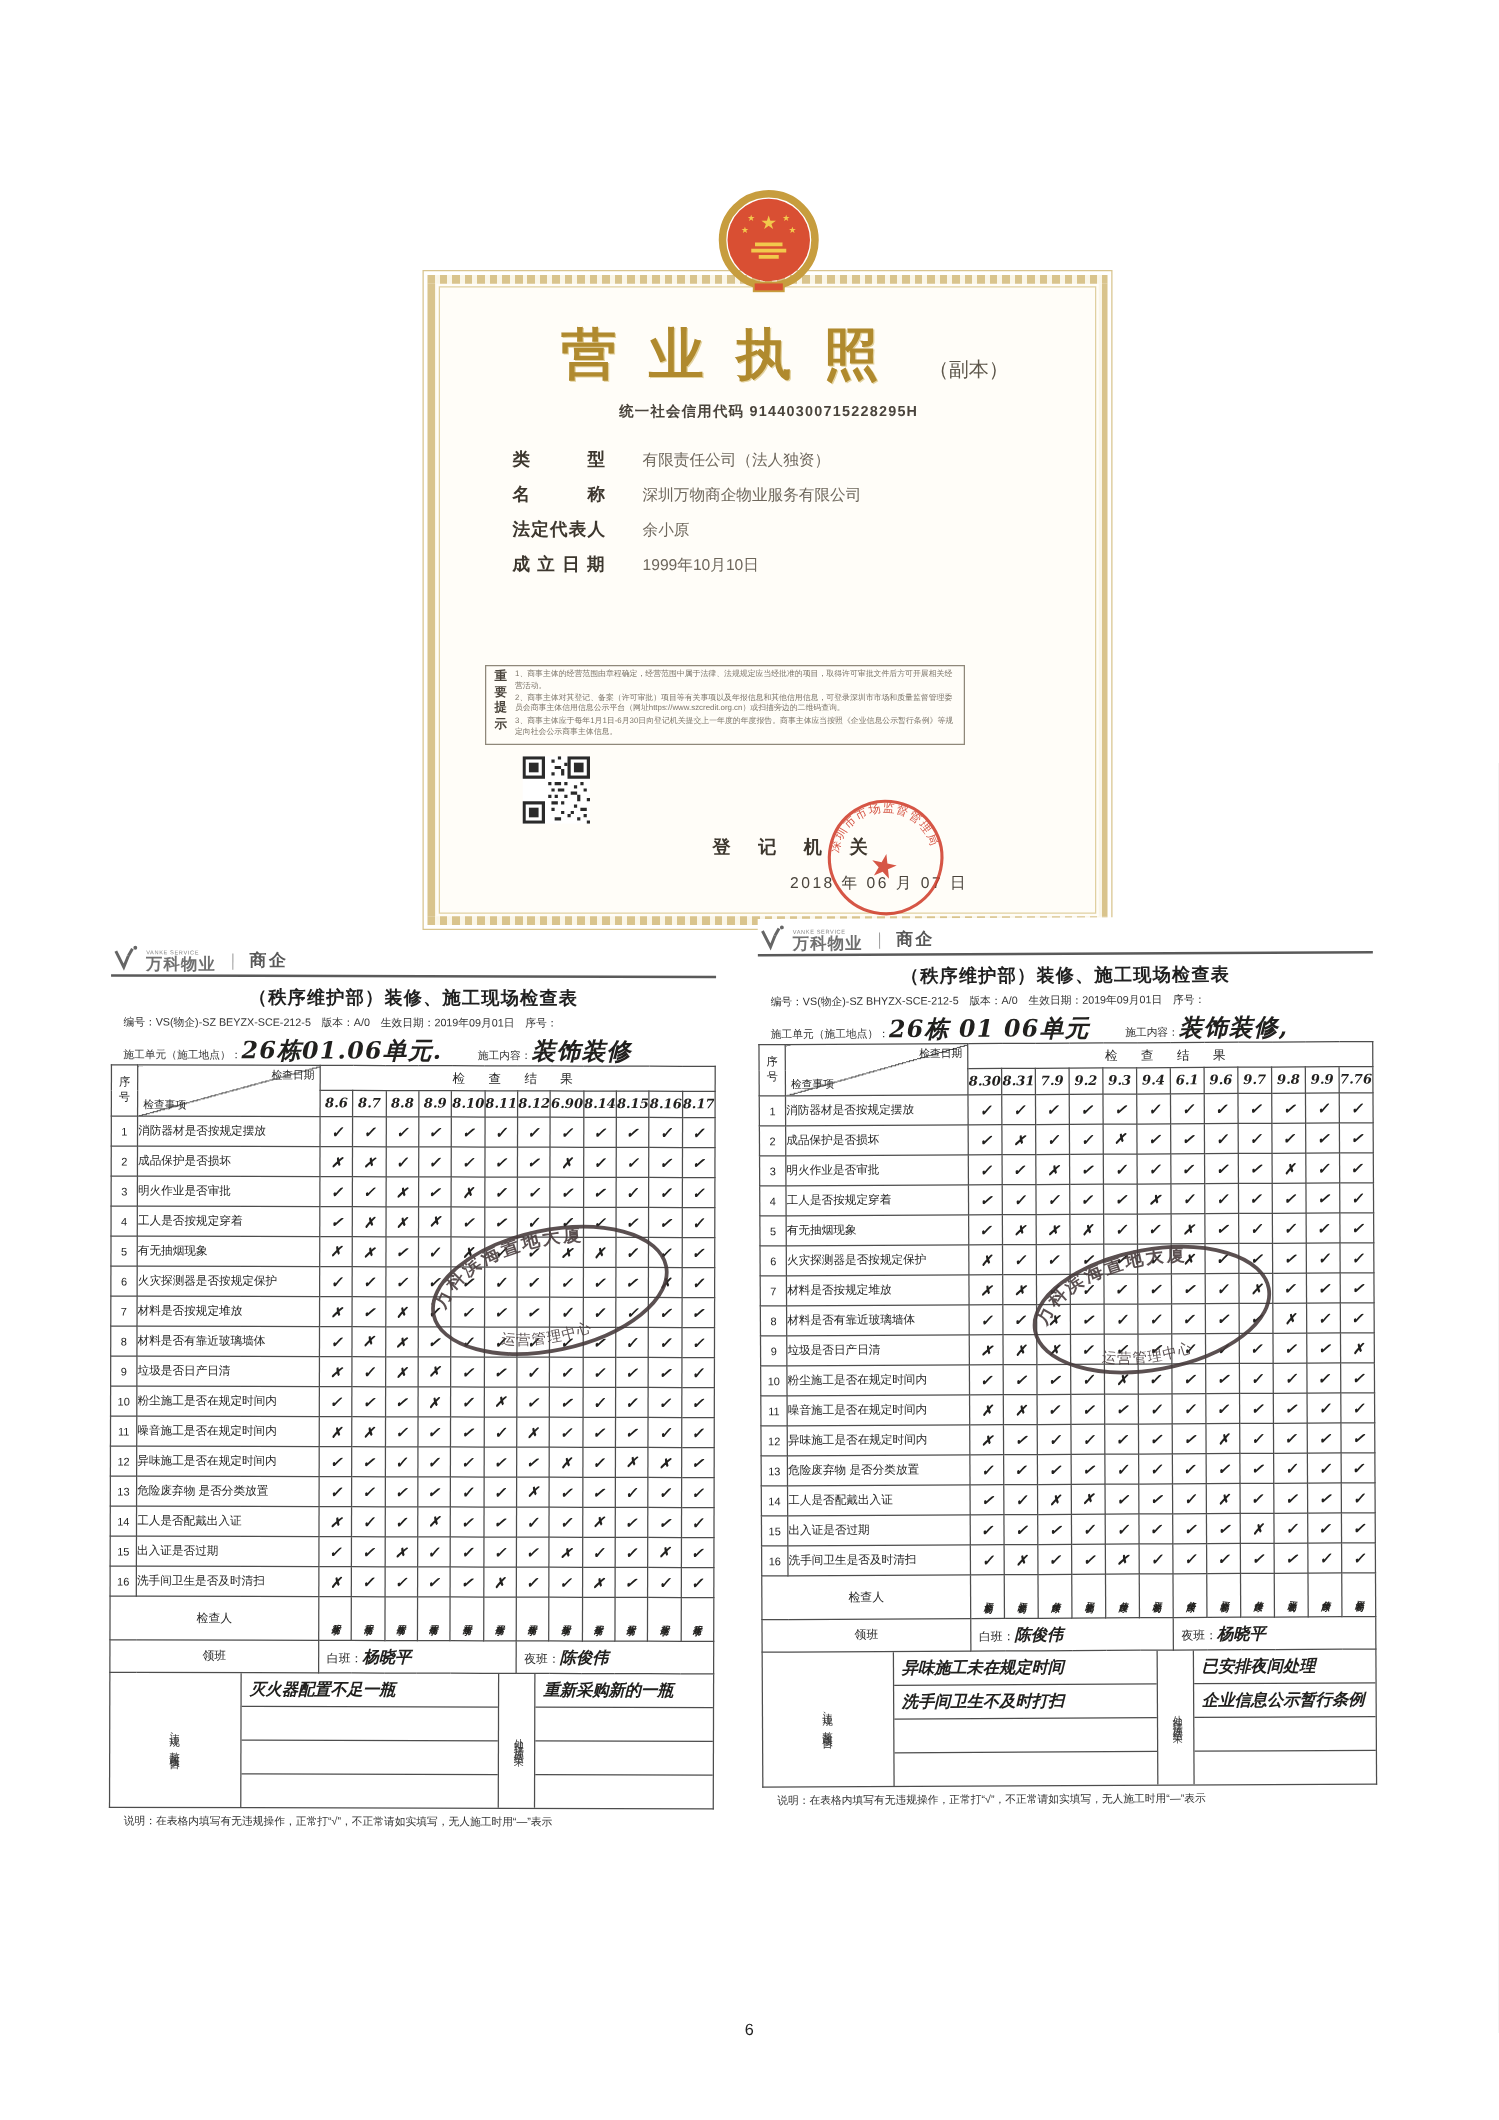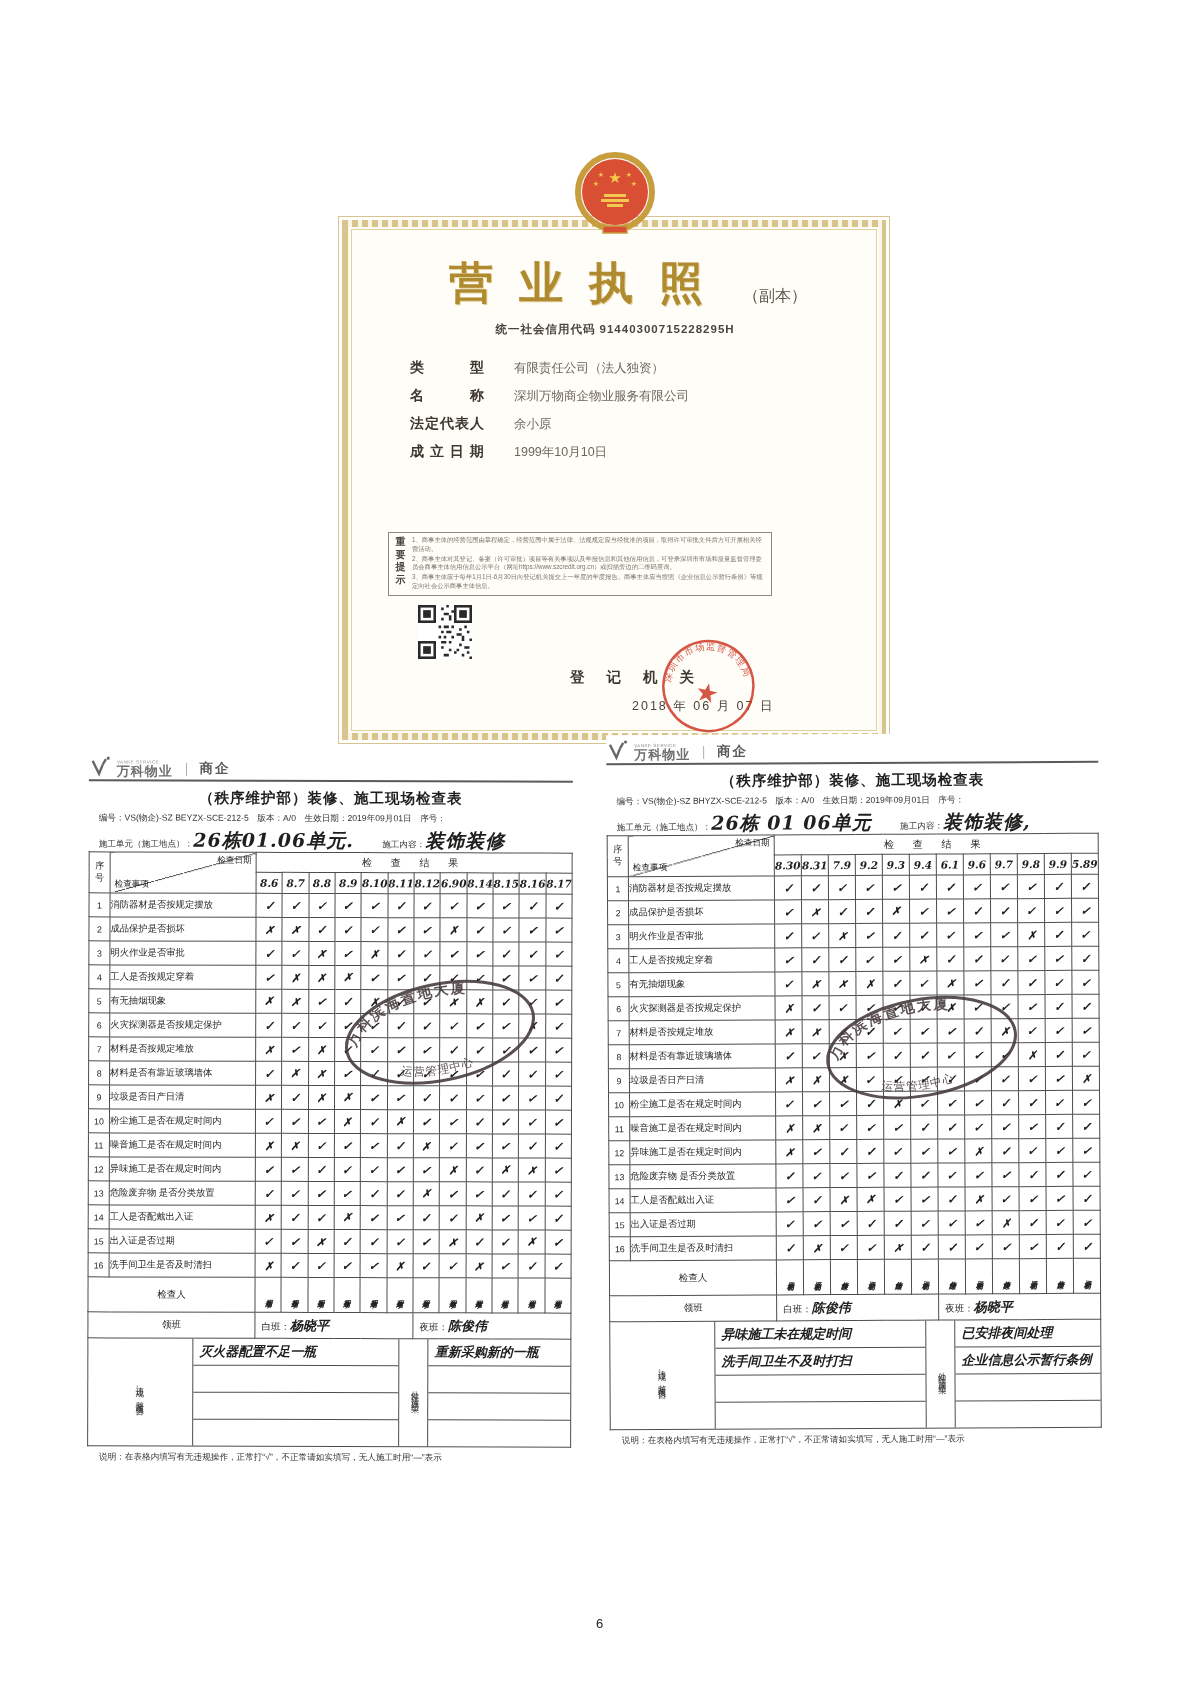--- a/index.html
+++ b/index.html
@@ -622,21 +622,21 @@
             <th class="date-cell hw">8.31</th>
             <th class="date-cell hw">7.9</th>
             <th class="date-cell hw">9.2</th>
             <th class="date-cell hw">9.3</th>
             <th class="date-cell hw">9.4</th>
             <th class="date-cell hw">6.1</th>
             <th class="date-cell hw">9.6</th>
             <th class="date-cell hw">9.7</th>
             <th class="date-cell hw">9.8</th>
             <th class="date-cell hw">9.9</th>
-            <th class="date-cell hw">5.89</th>
+            <th class="date-cell hw">7.76</th>
           </tr>
       </thead>
       <tbody>
           <tr>
             <td class="seq">1</td>
             <td class="item">消防器材是否按规定摆放</td>
             <td class="mark hw" style="transform: rotate(-4deg);">✓</td>
             <td class="mark hw" style="transform: rotate(-2deg);">✓</td>
             <td class="mark hw" style="transform: rotate(0deg);">✓</td>
             <td class="mark hw" style="transform: rotate(2deg);">✓</td>

